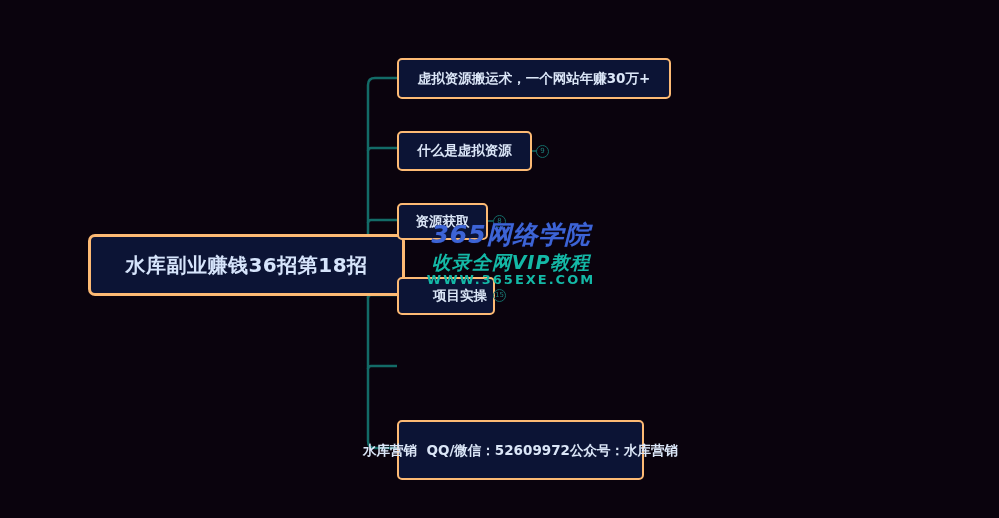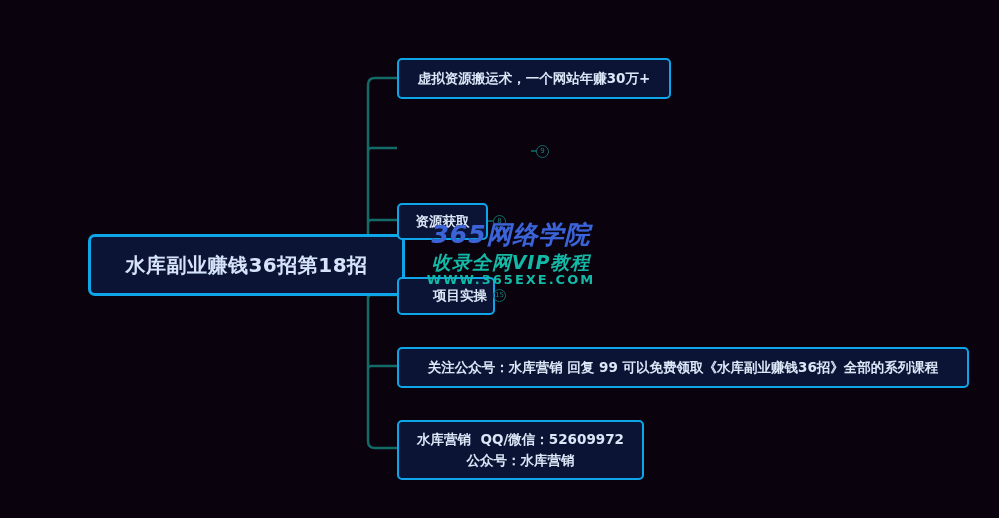--- a/index.html
+++ b/index.html
@@ -23,21 +23,21 @@
     svg.connectors {
       position: absolute;
       left: 0; top: 0;
       width: 999px;
       height: 518px;
     }
     .node {
       position: absolute;
       box-sizing: border-box;
       background: #0c1435;
-      border: 2px solid #0ea5e9;
+      border: 2px solid #fdba74;
       border-radius: 5px;
       color: #dbe6f7;
       font-weight: bold;
       display: flex;
       align-items: center;
       justify-content: center;
       text-align: center;
       white-space: nowrap;
     }
     .node.root {
@@ -48,21 +48,21 @@
       font-size: 20px;
       color: #d6e4fb;
       letter-spacing: 0.5px;
       margin-left: 48px;
     }
     .node.child {
       font-size: 13.5px;
       padding: 0 14px;
     }
     .node.multi {
-      flex-direction: column;
+      flex-direction: row;
       line-height: 21px;
     }
     .badge {
       position: absolute;
       width: 11px; height: 11px;
       border: 1px solid #136b67;
       border-radius: 50%;
       color: #1e7f7a;
       font-size: 7px;
       line-height: 11px;
@@ -130,35 +130,35 @@
   </svg>
 
   <div class="node root">
     <span>水库副业赚钱36招第18招</span>
   </div>
 
   <div class="node child" style="left:397px; top:58px; width:274px; height:41px;">
     <span>虚拟资源搬运术，一个网站年赚30万+</span>
   </div>
 
+  <div class="node child" style="left:397px; top:131px; width:135px; height:40px;">
+    <span>什么是虚拟资源</span>
+  </div>
   <div class="badge" style="left:536px; top:145px;">9</div>
 
   <div class="node child" style="left:397px; top:203px; width:91px; height:37px;">
     <span>资源获取</span>
   </div>
   <div class="badge" style="left:493px; top:215px;">8</div>
 
   <div class="node child" style="left:397px; top:277px; width:98px; height:38px;padding-left:42px;">
     <span>项目实操</span>
   </div>
   <div class="badge" style="left:493px; top:289px;">15</div>
 
-  <div class="node child" style="left:397px; top:347px; width:572px; height:41px;">
-    <span>关注公众号：水库营销 回复 99 可以免费领取《水库副业赚钱36招》全部的系列课程</span>
-  </div>
 
   <div class="node child multi" style="left:397px; top:420px; width:247px; height:60px;">
     <span style="white-space:pre;">水库营销  QQ/微信：52609972</span>
     <span>公众号：水库营销</span>
   </div>
 
   <div class="watermark">
     <div class="wm-line1">365网络学院</div>
     <div class="wm-line2">收录全网VIP教程</div>
     <div class="wm-line3">WWW.365EXE.COM</div>

